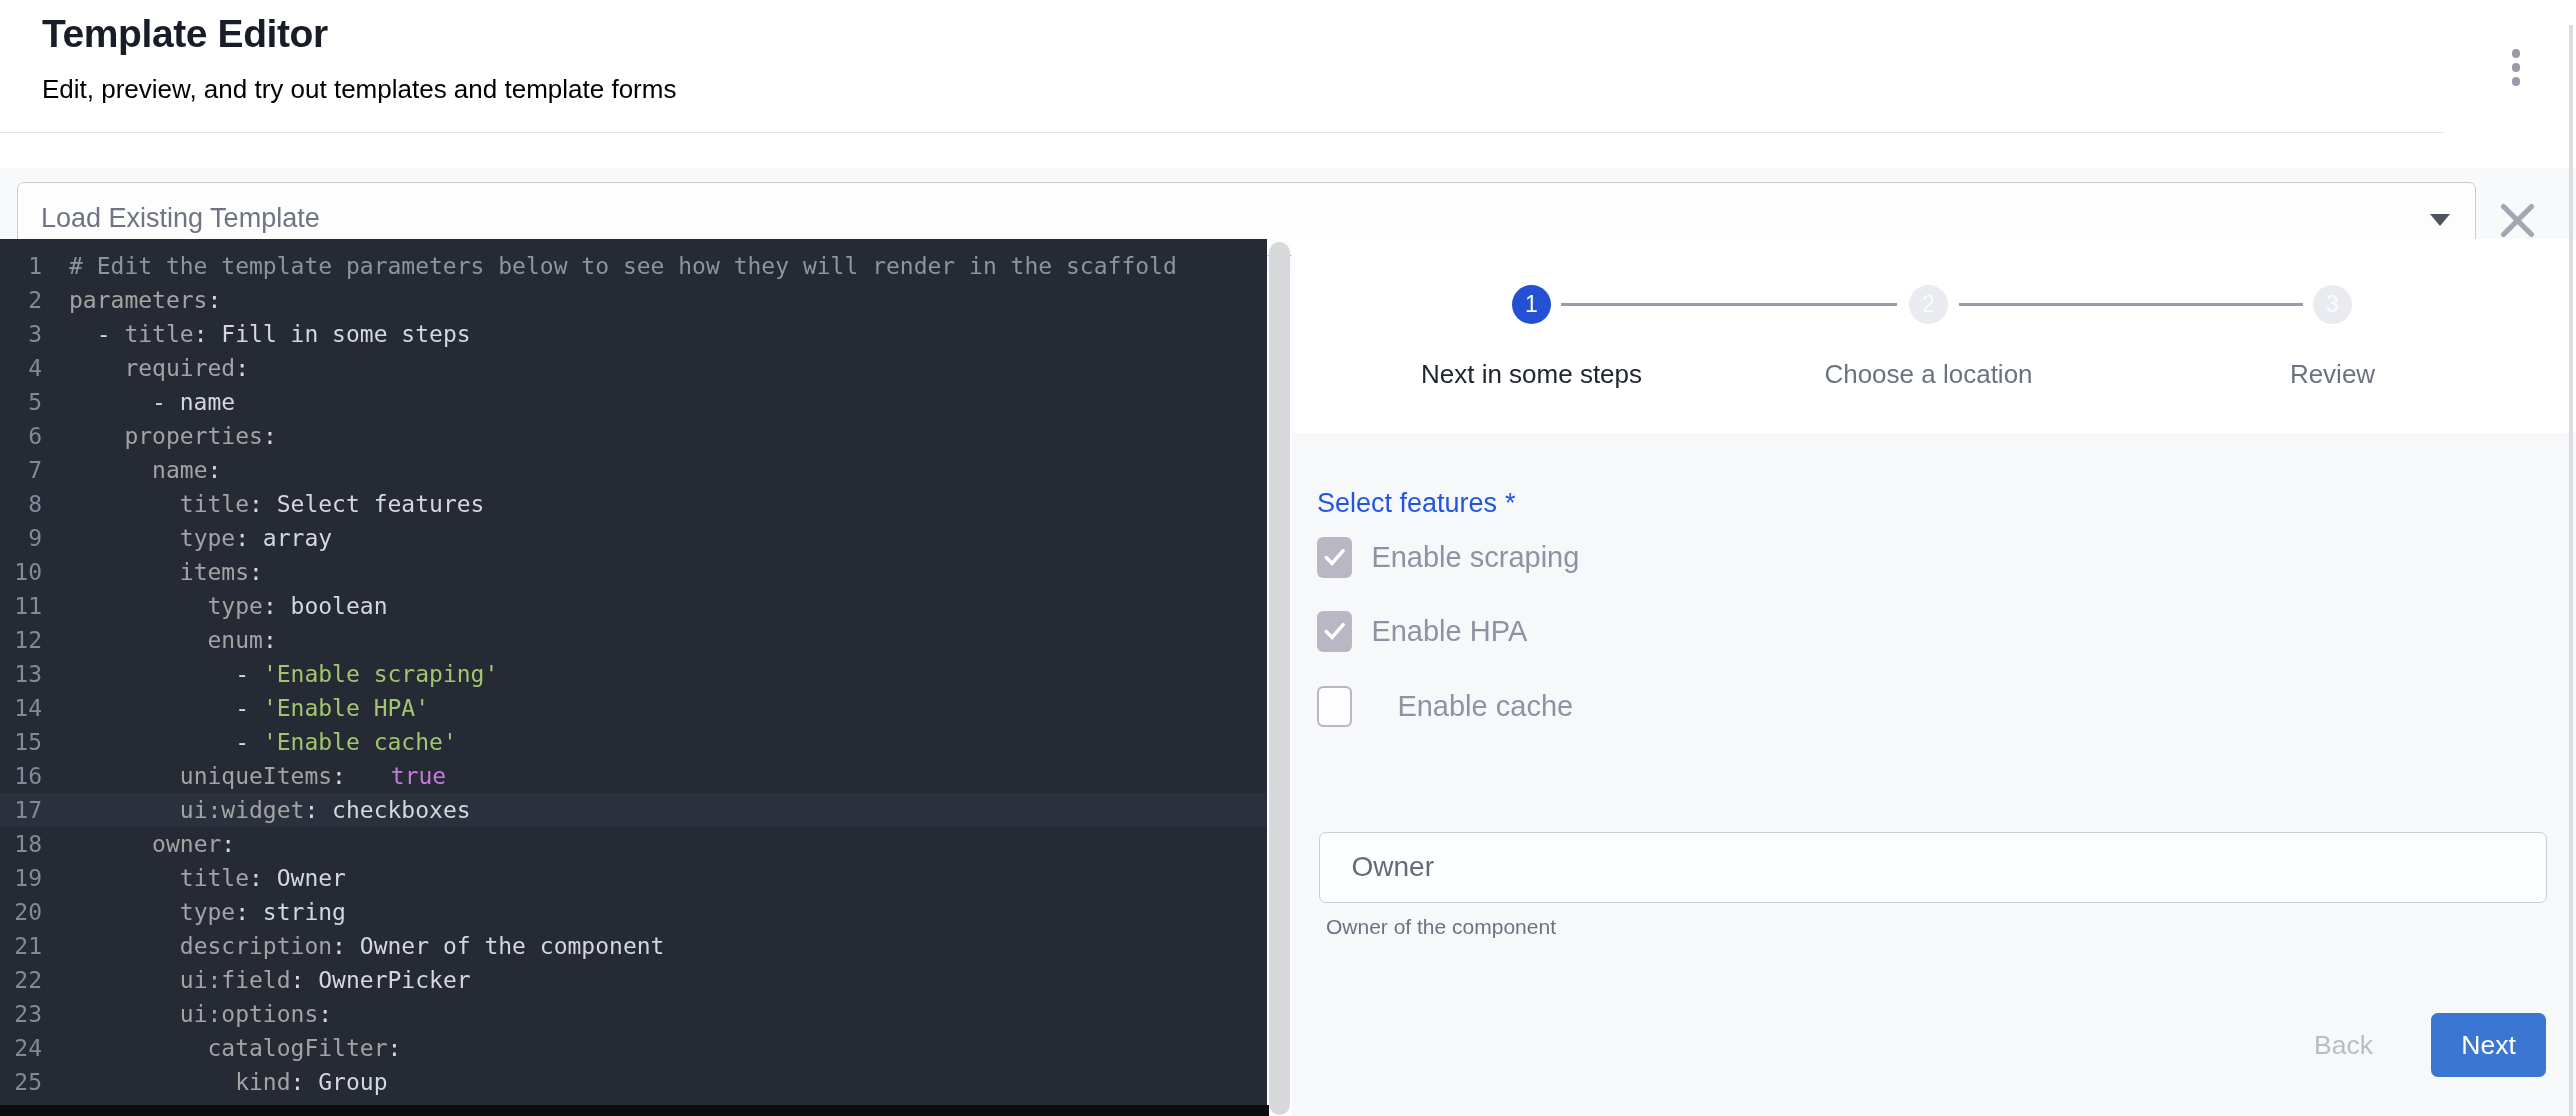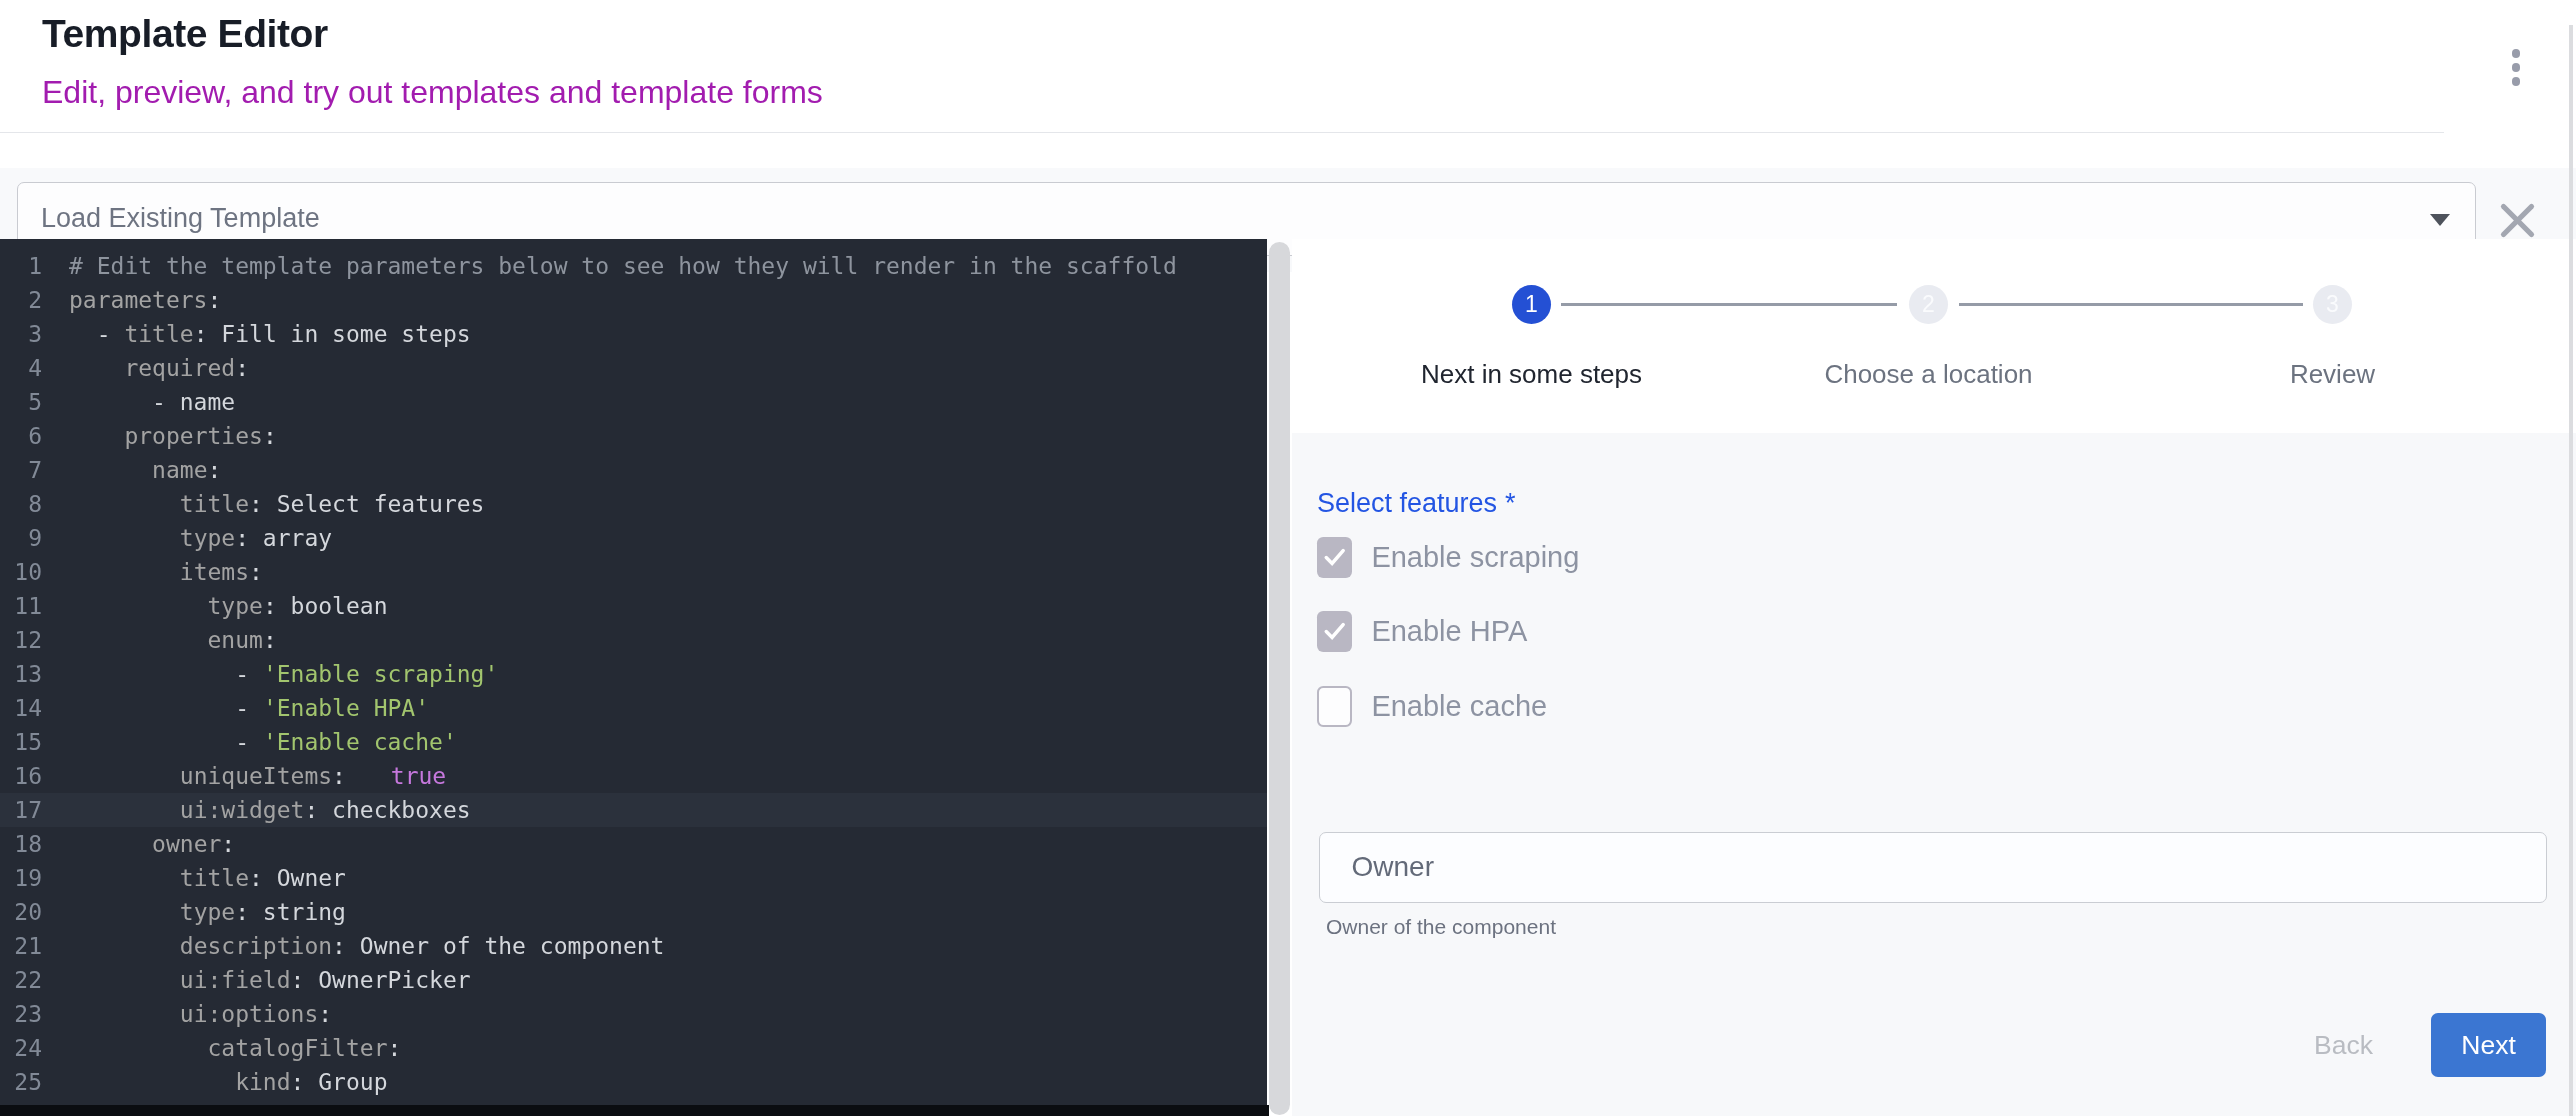--- a/index.html
+++ b/index.html
@@ -3,21 +3,21 @@
 <meta charset="utf-8">
 <style>
   * { margin:0; padding:0; box-sizing:border-box; }
   html,body { width:2576px; height:1117px; }
   body { font-family:"Liberation Sans", sans-serif; background:#ffffff; position:relative; overflow:hidden; }
   .page { position:absolute; left:0; top:0; width:2576px; height:1117px; background:#ffffff; }
 
   
   .header { position:absolute; left:0; top:0; width:2444px; height:133px; background:#ffffff; border-bottom:1.8px solid #e4e6ea; }
   .page-title { position:absolute; left:42px; top:12.4px; font-size:39px; font-weight:700; color:#181d27; letter-spacing:-0.4px; }
-  .page-subtitle { position:absolute; left:42px; top:74px; font-size:32px; font-weight:400; color:#a21caf; }
+  .page-subtitle { position:absolute; left:42px; top:74px; font-size:26px; font-weight:400; color:#000000; }
   .kebab-btn { position:absolute; left:2495px; top:39px; width:42px; height:57px; background:none; border:none; cursor:pointer; display:flex; flex-direction:column; align-items:center; justify-content:center; gap:5.3px; }
   .kebab-btn .dot { width:8.8px; height:8.8px; border-radius:50%; background:#989caa; }
 
   
   .loader-row { position:absolute; left:0; top:134px; width:2576px; height:104px; background:#f8f9fb;margin-top:34px; }
   .load-select { position:absolute; left:17px; top:14px; width:2459px; height:74px; background:#fdfdfe; border:1.8px solid #c9cbd1; border-radius:7px; cursor:pointer; }
   .load-select-text { position:absolute; left:23px; top:0; height:71px; line-height:71px; font-size:27px; color:#6e7482; }
   .caret-down { position:absolute; right:25px; top:31px; width:0; height:0; border-left:10.6px solid transparent; border-right:10.6px solid transparent; border-top:12.4px solid #4e535c; }
   .clear-btn { position:absolute; left:2493px; top:28px; width:49px; height:49px; background:none; border:none; cursor:pointer; }
 
@@ -153,21 +153,21 @@
             <span class="cb-label">Enable scraping</span>
           </div>
           <div class="cb-row" style="top: 178px;">
             <span class="cb-box checked">
               <svg width="28" height="28" viewBox="0 0 24 24">
                 <path d="M4.5 12.5 L9.5 17.5 L19 6.5" stroke="#ffffff" stroke-width="3" fill="none" stroke-linecap="round"></path>
               </svg>
             </span>
             <span class="cb-label">Enable HPA</span>
           </div>
-          <div class="cb-row" style="top: 253px;">
+          <div class="cb-row" style="top: 253px; gap: 26px;">
             <span class="cb-box unchecked"></span>
             <span class="cb-label">Enable cache</span>
           </div>
         </div>
 
       <div class="owner-input">
         <span class="owner-input-label">Owner</span>
       </div>
       <div class="owner-helper">Owner of the component</div>
 

